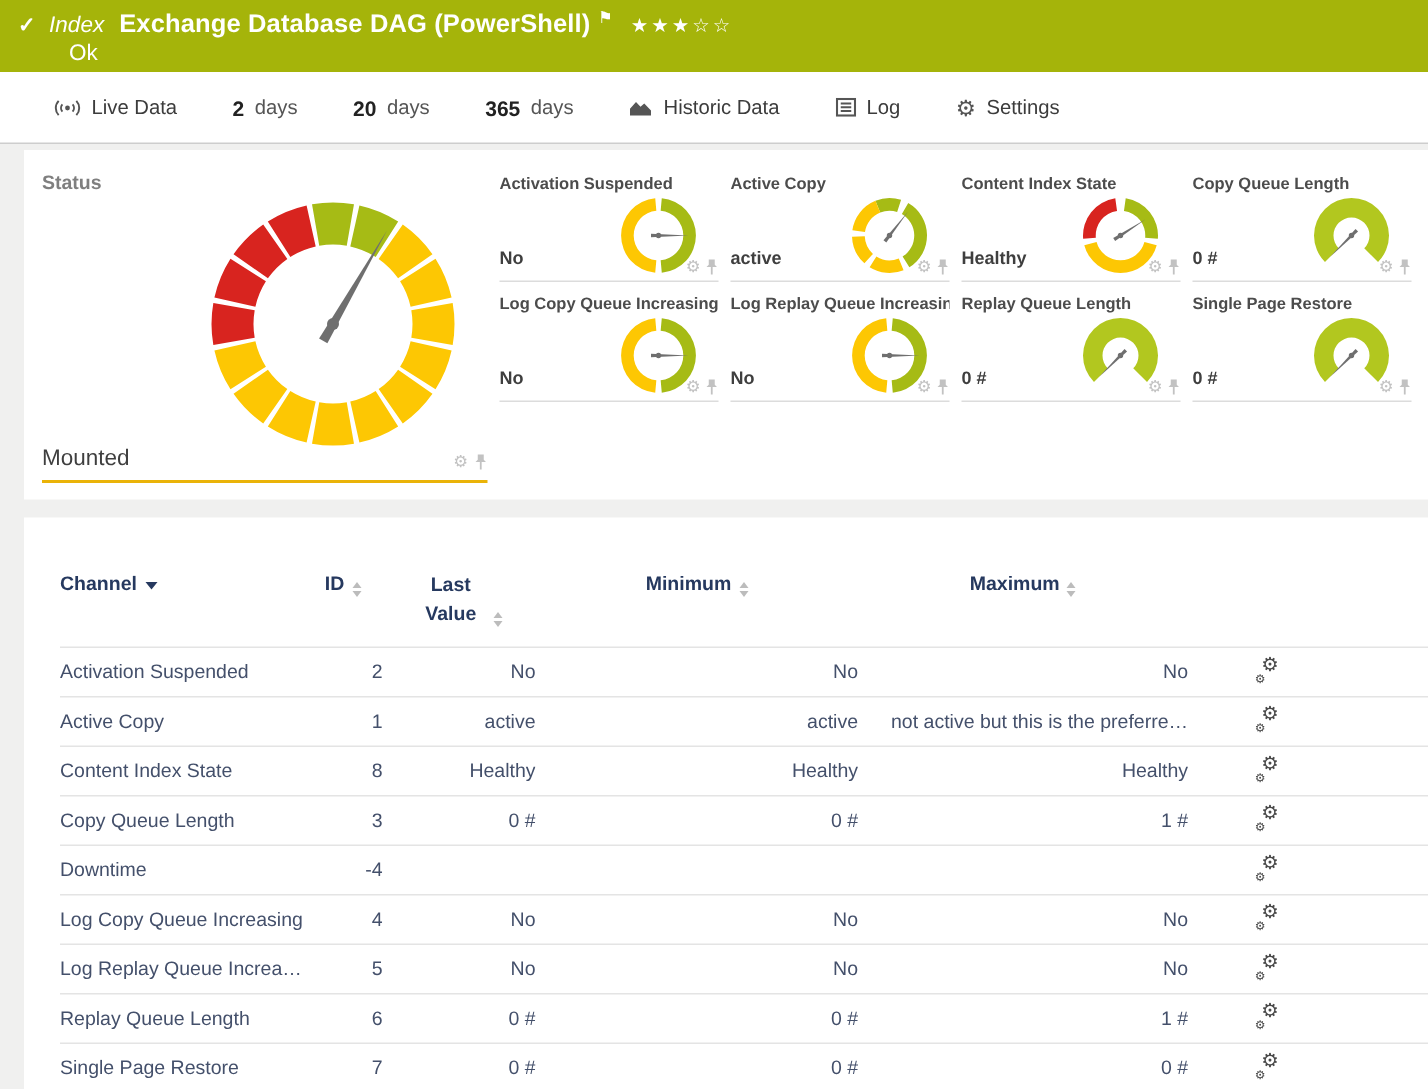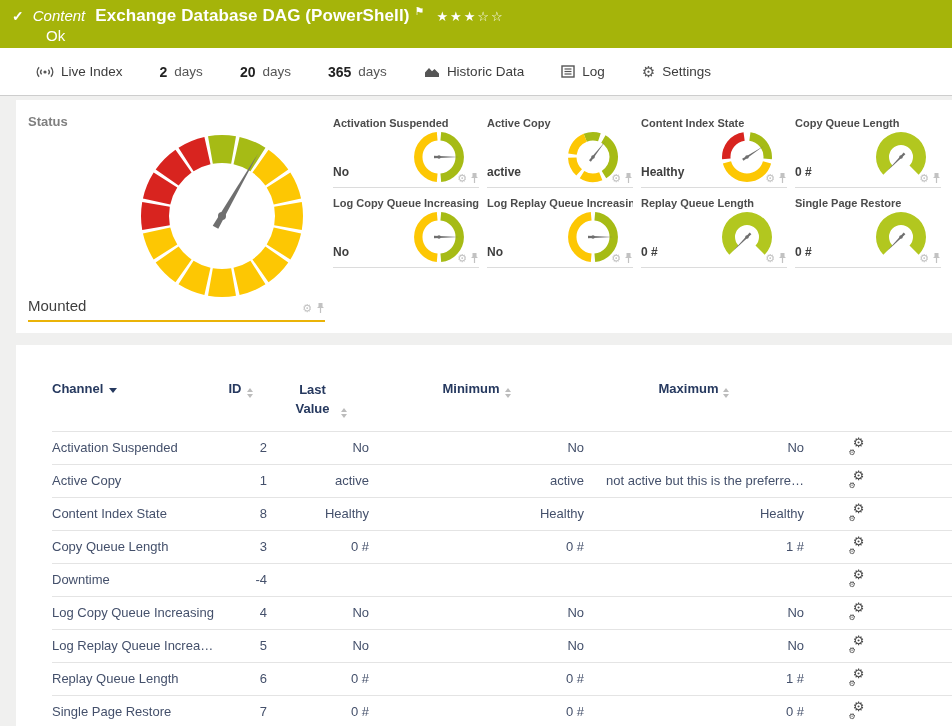--- a/index.html
+++ b/index.html
@@ -40,21 +40,21 @@
   .gear-sm{font-size:11px;color:#c2c2c2;cursor:pointer;line-height:1}
   .pin-sm{cursor:pointer;display:inline-flex}
   
   #mini-grid{position:absolute;left:317px;top:8px;display:grid;grid-template-columns:repeat(4,146px);grid-auto-rows:80px;column-gap:8px}
   .mini-cell{position:relative;border-bottom:1px solid #dcdcdc}
   .mini-title{font-size:11px;font-weight:bold;color:#4c4c4c;padding-top:9px;white-space:nowrap;overflow:hidden}
   .mini-svg{position:absolute;right:14px;bottom:4px}
   .mini-value{position:absolute;left:0;bottom:8px;font-size:12px;font-weight:bold;color:#3f3f3f}
   .mini-icons{position:absolute;right:0;bottom:3px;display:flex;gap:3px;align-items:center}
   
-  #table-panel{margin-top:12px;height:381px;padding:36px 0 0 36px}
+  #table-panel{margin-top:12px;height:381px;padding:36px 0 0 24px}
   .t-header,.t-row{display:grid;grid-template-columns:162px 53px 102px 215px 220px 105px}
   .t-header{font-size:13px;font-weight:bold;color:#26395f;border-bottom:1px solid #e4e4e4;padding-bottom:12px;align-items:start}
   .th{cursor:pointer}
   .th-id,.th-last,.th-min,.th-max{text-align:center}
   .th-last .hdr-text{display:inline-block;max-width:46px;line-height:1.45}
   .caret{width:0;height:0;border-left:4px solid transparent;border-right:4px solid transparent;border-top:5px solid #26395f;display:inline-block;margin-left:6px}
   .sortic{display:inline-flex;flex-direction:column;gap:2px;margin-left:5px;vertical-align:1px}
   .sortic i{width:0;height:0;border-left:3.5px solid transparent;border-right:3.5px solid transparent}
   .sortic .up{border-bottom:4px solid #bcbcbc}
   .sortic .dn{border-top:4px solid #bcbcbc}
@@ -65,42 +65,42 @@
   .chset{position:relative;width:18px;height:16px;display:inline-block;color:#4a4a4a;cursor:pointer}
   .chset .g1{position:absolute;right:1px;top:-4px;font-size:13px;line-height:1}
   .chset .g2{position:absolute;left:1px;bottom:-1px;font-size:8px;line-height:1}
 </style>
 </head>
 <body>
 
 <header class="app-header">
   <div class="hrow">
     <span class="chk">✓</span>
-    <span class="kind">Content</span>
+    <span class="kind">Index</span>
     <span class="s-title">Exchange Database DAG (PowerShell)</span>
     <span class="flag">⚑</span>
     <span class="stars">★★★☆☆</span>
   </div>
   <div class="status-ok">Ok</div>
 </header>
 
 <nav id="tabbar">
     <div class="tab">
       <span class="ticon">
         <svg width="18" height="14" viewBox="0 0 18 14">
           <g fill="none" stroke="#555" stroke-width="1.3">
             <path d="M5.6 4.6a3.6 3.6 0 0 0 0 4.8"></path>
             <path d="M3.1 2.2a7 7 0 0 0 0 9.6"></path>
             <path d="M12.4 4.6a3.6 3.6 0 0 1 0 4.8"></path>
             <path d="M14.9 2.2a7 7 0 0 1 0 9.6"></path>
           </g>
           <circle cx="9" cy="7" r="1.6" fill="#555"></circle>
         </svg>
       </span>
-      <span class="tlabel">Live Index</span>
+      <span class="tlabel">Live Data</span>
     </div>
     <div class="tab">
       <span class="num">2</span>
       <span class="days">days</span>
     </div>
     <div class="tab">
       <span class="num">20</span>
       <span class="days">days</span>
     </div>
     <div class="tab">

